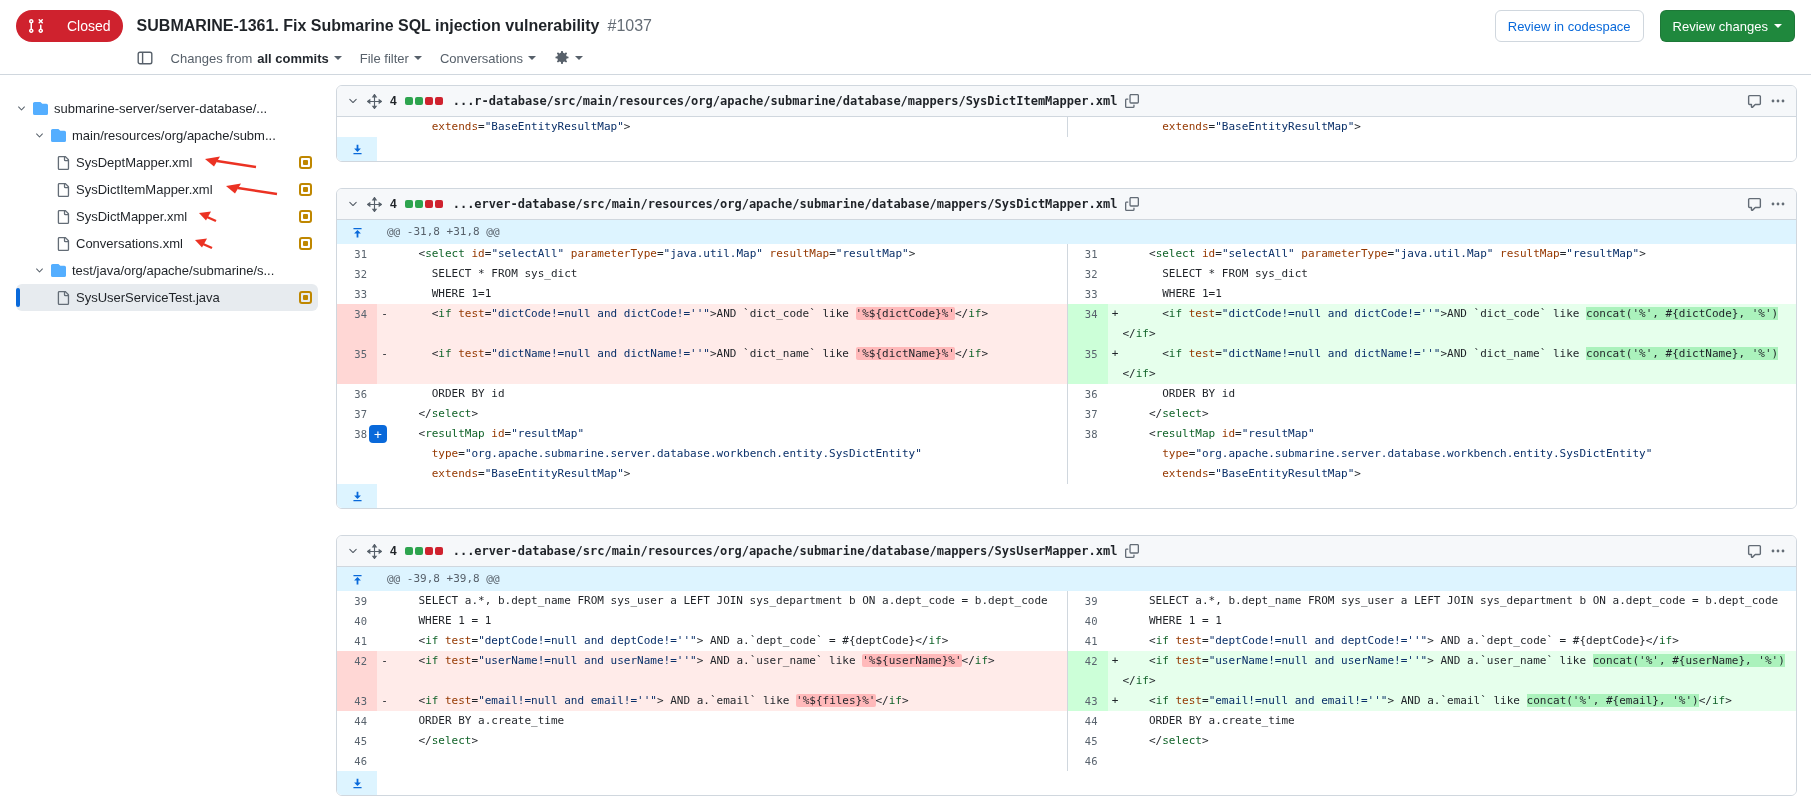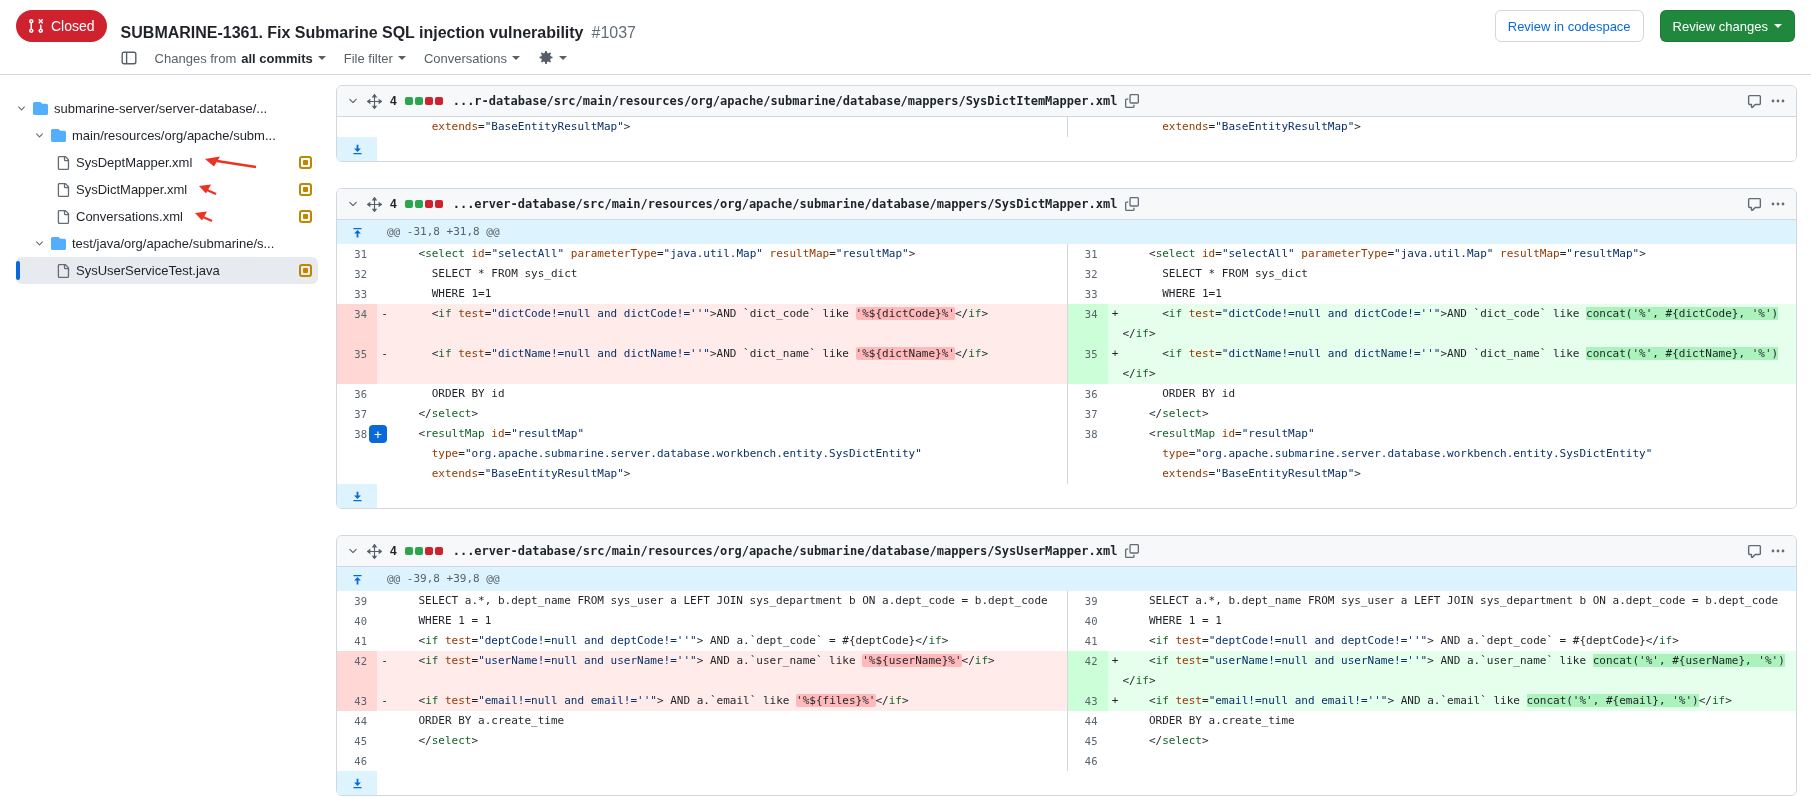--- a/index.html
+++ b/index.html
@@ -1,23 +1,23 @@
 <!DOCTYPE html>
 <html><head>
 <meta charset="utf-8">
 <style>
   *{box-sizing:border-box;}
   body{margin:0;width:1811px;height:797px;overflow:hidden;background:#fff;color:#1f2328;
        font-family:"Liberation Sans",sans-serif;font-size:14px;}
   
   .pr-top{display:flex;align-items:flex-start;gap:14px;padding:10px 16px 8px;border-bottom:1px solid #d0d7de;}
-  .badge{display:inline-flex;align-items:center;gap:7px;background:#cf222e;color:#fff;border-radius:2em;
+  .badge{display:inline-flex;align-items:center;gap:23px;background:#cf222e;color:#fff;border-radius:2em;
          padding:0 12px;height:32px;font-size:14px;font-weight:500;flex:none;}
   .hdr-main{flex:1;min-width:0;}
-  .title-row{display:flex;align-items:flex-end;gap:8px;}
+  .title-row{display:flex;align-items:center;gap:8px;}
   .pr-title{font-size:16px;font-weight:600;}
   .pr-number{font-size:16px;color:#656d76;font-weight:400;}
   .hdr-buttons{margin-left:auto;display:flex;gap:16px;}
   .btn{height:32px;border-radius:6px;font-size:13px;font-weight:500;display:inline-flex;align-items:center;
        gap:6px;padding:0 12px;cursor:pointer;font-family:inherit;}
   .btn-codespace{background:#fff;border:1px solid #d0d7de;color:#0969da;}
   .btn-review{background:#1f883d;border:1px solid rgba(27,31,36,.15);color:#fff;}
   .toolbar{display:flex;align-items:center;gap:18px;margin-top:8px;color:#57606a;font-size:13px;}
   .tb-item{display:inline-flex;align-items:center;gap:5px;background:none;border:none;color:#57606a;
            font-size:13px;font-family:inherit;cursor:pointer;padding:0;}
@@ -185,20 +185,36 @@
           </span>
           <span class="spacer"></span>
           <span class="file-marker"></span>
         </div>
         <div class="tree-row ind2">
           <span style="display: inline-flex;">
             <svg width="14" height="14" viewBox="0 0 16 16" fill="#636c76">
               <path d="M2 1.75C2 .78 2.78 0 3.75 0h6.59c.46 0 .9.18 1.23.51l2.92 2.92c.33.33.51.77.51 1.23v9.59A1.75 1.75 0 0 1 13.25 16h-9.5A1.75 1.75 0 0 1 2 14.25Zm1.75-.25a.25.25 0 0 0-.25.25v12.5c0 .14.11.25.25.25h9.5a.25.25 0 0 0 .25-.25V6h-2.75A1.75 1.75 0 0 1 9 4.25V1.5Zm6.75.06v2.69c0 .14.11.25.25.25h2.69Z"></path>
             </svg>
           </span>
+          <span class="tree-label">SysDictItemMapper.xml</span>
+          <span class="red-arrow">
+            <svg width="54" height="14" viewBox="0 0 54 14">
+              <line x1="52" y1="11" x2="13" y2="5" stroke="#eb3223" stroke-width="2.4"></line>
+              <polygon points="1,3 16,0.5 10,10.5" fill="#eb3223"></polygon>
+            </svg>
+          </span>
+          <span class="spacer"></span>
+          <span class="file-marker"></span>
+        </div>
+        <div class="tree-row ind2">
+          <span style="display: inline-flex;">
+            <svg width="14" height="14" viewBox="0 0 16 16" fill="#636c76">
+              <path d="M2 1.75C2 .78 2.78 0 3.75 0h6.59c.46 0 .9.18 1.23.51l2.92 2.92c.33.33.51.77.51 1.23v9.59A1.75 1.75 0 0 1 13.25 16h-9.5A1.75 1.75 0 0 1 2 14.25Zm1.75-.25a.25.25 0 0 0-.25.25v12.5c0 .14.11.25.25.25h9.5a.25.25 0 0 0 .25-.25V6h-2.75A1.75 1.75 0 0 1 9 4.25V1.5Zm6.75.06v2.69c0 .14.11.25.25.25h2.69Z"></path>
+            </svg>
+          </span>
           <span class="tree-label">SysDictMapper.xml</span>
           <span class="red-arrow">
             <svg width="18" height="12" viewBox="0 0 18 12">
               <line x1="17" y1="10" x2="8" y2="6" stroke="#eb3223" stroke-width="2.4"></line>
               <polygon points="0,2 12,0.5 7,9.5" fill="#eb3223"></polygon>
             </svg>
           </span>
           <span class="spacer"></span>
           <span class="file-marker"></span>
         </div>

